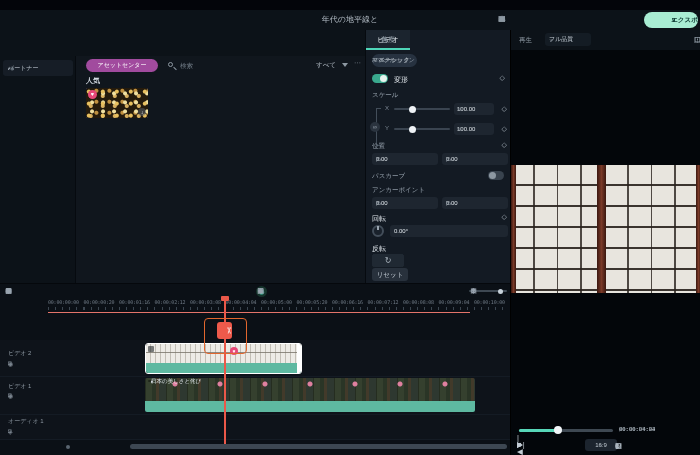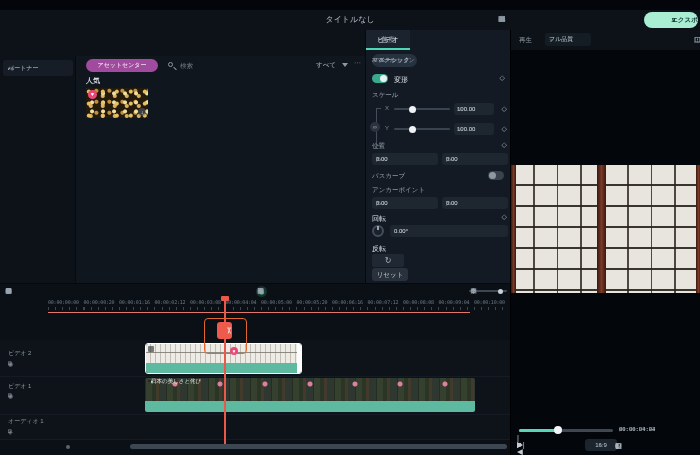--- a/index.html
+++ b/index.html
@@ -212,21 +212,21 @@
   .hscroll-dot{left:66px;top:161px;width:4px;height:4px;border-radius:50%;background:#5a6570;}
 </style>
 </head>
 <body>
 
 <div id="app" data-name="app-window">
 
   <div class="topstrip" data-name="os-titlebar"></div>
 
   <div class="header" data-name="app-header">
-    <div class="win-title" data-name="project-title">タイトルなし</div>
+    <div class="win-title" data-name="project-title">年代の地平線と</div>
     <div id="header-icons" data-name="header-icon-row">
         <div class="hicon" data-name="plugin-icon">▣</div>
         <div class="hicon" data-name="feedback-icon">◅</div>
         <div class="hicon" data-name="history-icon">◷</div>
         <div class="hicon" data-name="device-icon">▭</div>
         <div class="hicon" data-name="resources-icon">▦</div>
         <div class="hicon" data-name="cloud-upload-icon">☁</div>
         <div class="hicon" data-name="theme-icon">◑</div>
         <div class="hicon" data-name="layout-icon">▤</div>
       </div>

